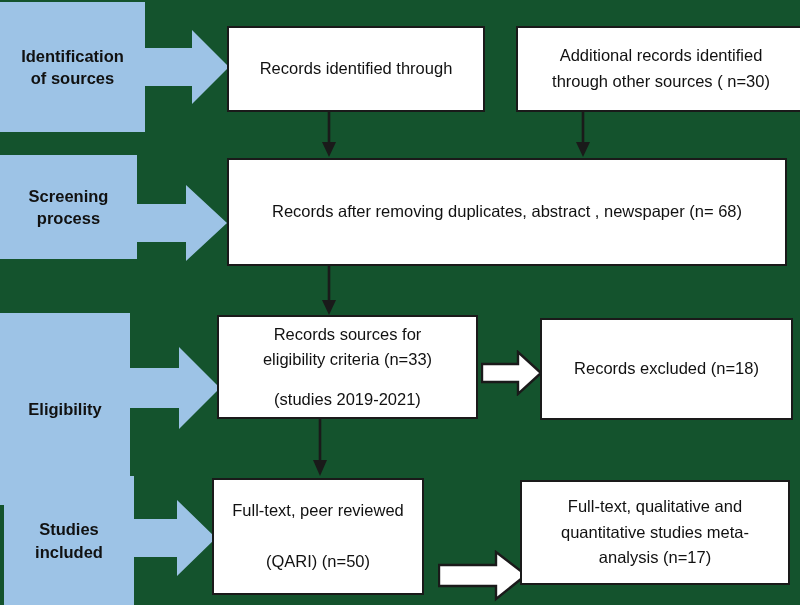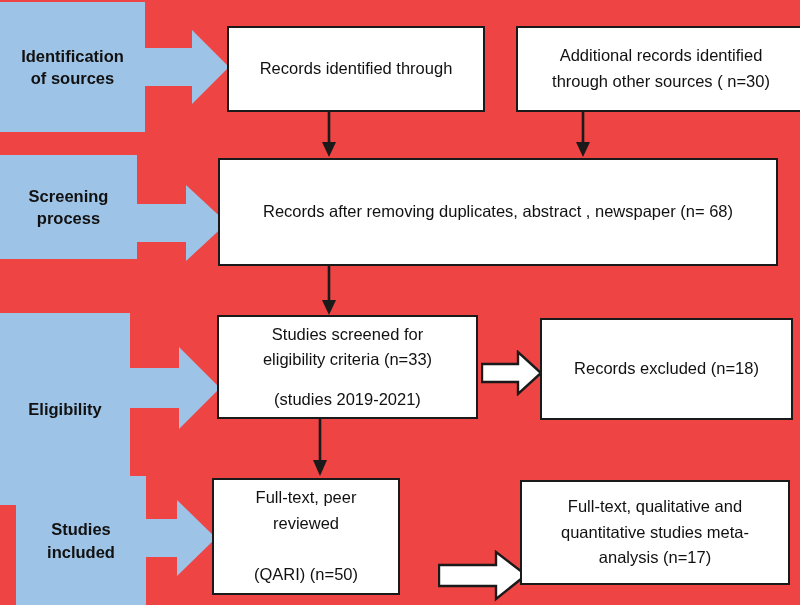--- a/index.html
+++ b/index.html
@@ -7,21 +7,21 @@
     padding: 0;
     background: #ffffff;
   }
   body {
     font-family: "Liberation Sans", sans-serif;
   }
   #canvas {
     position: relative;
     width: 800px;
     height: 605px;
-    background: #ef4444;
+    background: #14532d;
     overflow: hidden;
   }
 
   
   .stage-block {
     position: absolute;
     background: #9DC3E6;
     display: flex;
     align-items: center;
     justify-content: center;
@@ -118,21 +118,21 @@
       <span>Screening</span><br>
       <span>process</span>
     </div>
   </div>
   <div class="stage-arrow" style="left:136px; top:182px; width:92px; height:82px;">
     <svg width="92" height="82" viewBox="0 0 92 82">
       <polygon points="0,22 50,22 50,3 91,41 50,79 50,60 0,60" fill="#9DC3E6"></polygon>
     </svg>
   </div>
 
-  <div class="pbox" style="left:218px; top:158px; width:560px; height:108px;">
+  <div class="pbox" style="left:227px; top:158px; width:560px; height:108px;">
     <div class="inner">
       <span>Records after removing duplicates, abstract , newspaper (n= 68)</span>
     </div>
   </div>
 
   <div class="vconn" style="left:320px; top:266px; width:18px; height:50px;">
     <svg width="18" height="50" viewBox="0 0 18 50">
       <line x1="9" y1="0" x2="9" y2="37" stroke="#1a1a1a" stroke-width="2.6"></line>
       <polygon points="9,49 2,34 16,34" fill="#1a1a1a"></polygon>
     </svg>
@@ -144,21 +144,21 @@
     </div>
   </div>
   <div class="stage-arrow" style="left:129px; top:344px; width:92px; height:88px;">
     <svg width="92" height="88" viewBox="0 0 92 88">
       <polygon points="0,24 50,24 50,3 91,44 50,85 50,64 0,64" fill="#9DC3E6"></polygon>
     </svg>
   </div>
 
   <div class="pbox" style="left:217px; top:315px; width:261px; height:104px;">
     <div class="inner">
-      <span>Studies screened for</span><br>
+      <span>Records sources for</span><br>
       <span>eligibility criteria (n=33)</span>
       <span class="spacer"></span>
       <span>(studies 2019-2021)</span>
     </div>
   </div>
 
   <div class="hollow-arrow" style="left:481px; top:350px; width:62px; height:46px;">
     <svg width="62" height="46" viewBox="0 0 62 46">
       <polygon points="1,14 37,14 37,2 60,23 37,44 37,32 1,32" fill="#ffffff" stroke="#1a1a1a" stroke-width="2.4" stroke-linejoin="miter"></polygon>
     </svg>
@@ -170,33 +170,33 @@
     </div>
   </div>
 
   <div class="vconn" style="left:311px; top:419px; width:18px; height:58px;">
     <svg width="18" height="58" viewBox="0 0 18 58">
       <line x1="9" y1="0" x2="9" y2="44" stroke="#1a1a1a" stroke-width="2.6"></line>
       <polygon points="9,57 2,41 16,41" fill="#1a1a1a"></polygon>
     </svg>
   </div>
 
-  <div class="stage-block" style="left:16px; top:476px; width:130px; height:129px;">
+  <div class="stage-block" style="left:4px; top:476px; width:130px; height:129px;">
     <div>
       <span>Studies</span><br>
       <span>included</span>
     </div>
   </div>
   <div class="stage-arrow" style="left:129px; top:497px; width:88px; height:82px;">
     <svg width="88" height="82" viewBox="0 0 88 82">
       <polygon points="0,22 48,22 48,3 87,41 48,79 48,60 0,60" fill="#9DC3E6"></polygon>
     </svg>
   </div>
 
-  <div class="pbox" style="left:212px; top:478px; width:188px; height:117px;">
+  <div class="pbox" style="left:212px; top:478px; width:212px; height:117px;">
     <div class="inner">
       <span>Full-text, peer reviewed</span><br>
       <br>
       <span>(QARI) (n=50)</span>
     </div>
   </div>
 
   <div class="hollow-arrow" style="left:438px; top:550px; width:90px; height:52px;">
     <svg width="90" height="52" viewBox="0 0 90 52">
       <polygon points="1,15 58,15 58,2 88,25 58,49 58,36 1,36" fill="#ffffff" stroke="#1a1a1a" stroke-width="2.4" stroke-linejoin="miter"></polygon>

